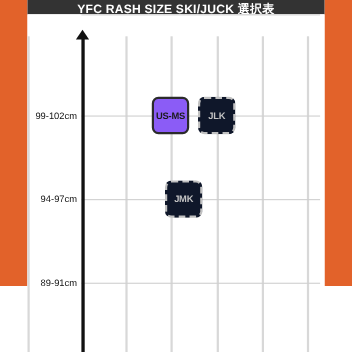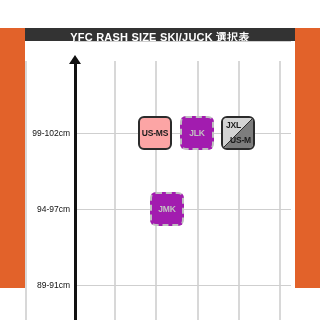--- a/index.html
+++ b/index.html
@@ -13,21 +13,20 @@
     font-family: "Liberation Sans", sans-serif;
     overflow: hidden;
   }
 
   #page {
     position: relative;
     width: 320px;
     height: 260px;
     background: #ffffff;
     box-sizing: border-box;
-    margin-top: 28px;
   }
 
   
   .side-band {
     position: absolute;
     top: 0;
     bottom: 0;
     width: 25px;
     background: #e2622a;
   }
@@ -135,34 +134,34 @@
   .box .lbl {
     position: absolute;
     font-size: 8.5px;
     font-weight: bold;
     letter-spacing: -0.2px;
     white-space: nowrap;
   }
 
   
   .box.solid {
-    background: #fca5a5;
+    background: #8b5cf6;
     border: 2px solid #2b2b2b;
   }
   .box.solid .lbl.single {
     left: 0; right: 0;
     top: 50%;
     transform: translateY(-50%);
     text-align: center;
     color: #1b1b1b;
   }
 
   
   .box.faded {
-    background: #a21caf;
+    background: #0f172a;
     border: 2px dashed #c0c0c0;
   }
   .box.faded .lbl.single {
     left: 0; right: 0;
     top: 50%;
     transform: translateY(-50%);
     text-align: center;
     color: #c2c2c2;
   }
 
@@ -222,25 +221,20 @@
     <div class="ytick-label" style="top:244px">89-91cm</div>
 
     <div class="box solid" style="left:130px; top:92px">
       <span class="lbl single">US-MS</span>
     </div>
 
     <div class="box faded" style="left:172px; top:92px">
       <span class="lbl single">JLK</span>
     </div>
 
-    <div class="box split" style="left:213px; top:92px">
-      <span class="diag"></span>
-      <span class="lbl top">JXL</span>
-      <span class="lbl bottom">US-M</span>
-    </div>
 
     <div class="box faded" style="left:142px; top:168px">
       <span class="lbl single">JMK</span>
     </div>
 
 
 
 
   </div>
 </div>

